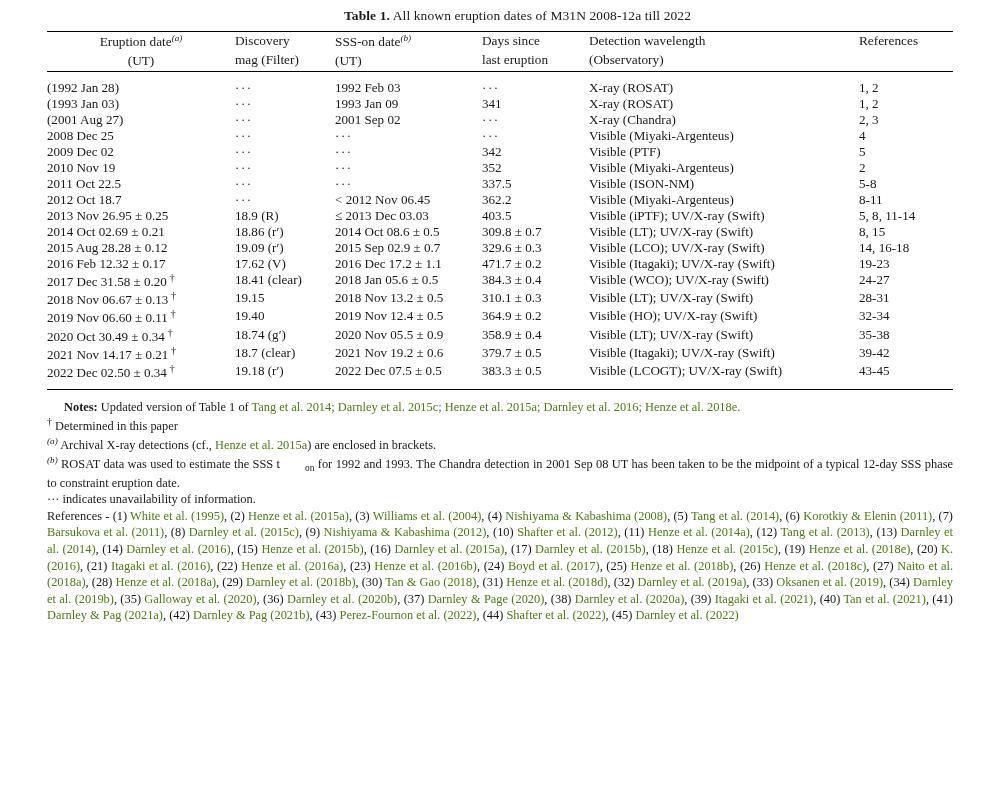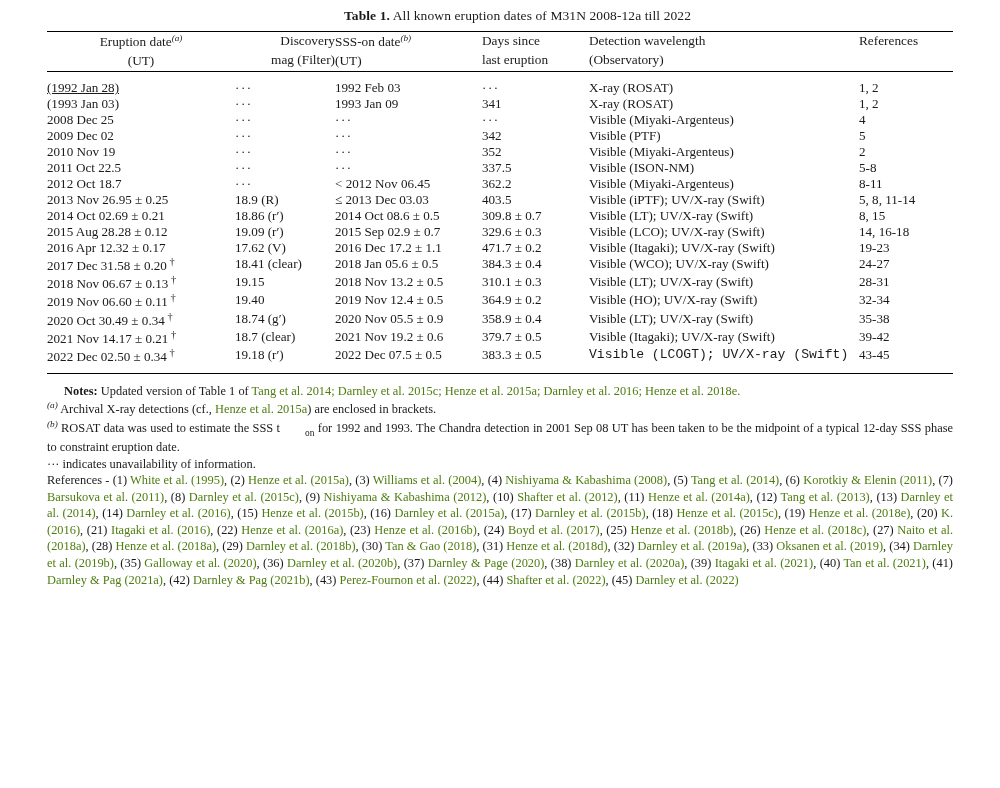--- a/index.html
+++ b/index.html
@@ -147,21 +147,21 @@
           <col class="c4">
           <col class="c5">
           <col class="c6">
       </colgroup>
       <thead>
         <tr class="rule-top" id="header-row">
             <td style="border-top: 1.6px solid rgb(0, 0, 0); text-align: center;">
               <div>Eruption date<sup class="note">(a)</sup></div>
               <div>(UT)</div>
             </td>
-            <td style="border-top: 1.6px solid rgb(0, 0, 0); text-align: right;">
+            <td style="border-top: 1.6px solid rgb(0, 0, 0);">
               <div>Discovery</div>
               <div>mag (Filter)</div>
             </td>
             <td style="border-top: 1.6px solid rgb(0, 0, 0); margin-left: 30px;">
               <div>SSS-on date<sup class="note">(b)</sup></div>
               <div>(UT)</div>
             </td>
             <td style="border-top: 1.6px solid rgb(0, 0, 0); margin-top: 36px;">
               <div>Days since</div>
               <div>last eruption</div>
@@ -171,34 +171,42 @@
               <div>(Observatory)</div>
             </td>
             <td style="border-top: 1.6px solid rgb(0, 0, 0);">
               <div>References</div>
               <div>&nbsp;</div>
             </td>
           </tr>
       </thead>
       <tbody id="table-body">
           <tr class="rule-mid">
-            <td style="border-top: 1.1px solid rgb(0, 0, 0); text-decoration: underline;">(1992 Jan 28)</td>
+            <td style="border-top: 1.1px solid rgb(0, 0, 0);">(1992 Jan 28)</td>
             <td style="border-top: 1.1px solid rgb(0, 0, 0);"><span class="dots">···</span></td>
             <td style="border-top: 1.1px solid rgb(0, 0, 0);">1992 Feb 03</td>
             <td style="border-top: 1.1px solid rgb(0, 0, 0);"><span class="dots">···</span></td>
             <td style="border-top: 1.1px solid rgb(0, 0, 0);">X-ray (ROSAT)</td>
             <td style="border-top: 1.1px solid rgb(0, 0, 0);">1, 2</td>
           </tr>
           <tr>
             <td>(1993 Jan 03)</td>
             <td><span class="dots">···</span></td>
             <td>1993 Jan 09</td>
             <td>341</td>
             <td>X-ray (ROSAT)</td>
             <td>1, 2</td>
+          </tr>
+          <tr>
+            <td>(2001 Aug 27)</td>
+            <td><span class="dots">···</span></td>
+            <td>2001 Sep 02</td>
+            <td><span class="dots">···</span></td>
+            <td>X-ray (Chandra)</td>
+            <td>2, 3</td>
           </tr>
           <tr>
             <td>2008 Dec 25</td>
             <td><span class="dots">···</span></td>
             <td><span class="dots">···</span></td>
             <td><span class="dots">···</span></td>
             <td>Visible (Miyaki-Argenteus)</td>
             <td>4</td>
           </tr>
           <tr>
@@ -251,21 +259,21 @@
           </tr>
           <tr>
             <td>2015 Aug 28.28 ± 0.12</td>
             <td>19.09 (r′)</td>
             <td>2015 Sep 02.9 ± 0.7</td>
             <td>329.6 ± 0.3</td>
             <td>Visible (LCO); UV/X-ray (Swift)</td>
             <td>14, 16-18</td>
           </tr>
           <tr>
-            <td>2016 Apr 12.32 ± 0.17</td>
+            <td>2016 Feb 12.32 ± 0.17</td>
             <td>17.62 (V)</td>
             <td>2016 Dec 17.2 ± 1.1</td>
             <td>471.7 ± 0.2</td>
             <td>Visible (Itagaki); UV/X-ray (Swift)</td>
             <td>19-23</td>
           </tr>
           <tr>
             <td>2017 Dec 31.58 ± 0.20<span class="dagger"> †</span></td>
             <td>18.41 (clear)</td>
             <td>2018 Jan 05.6 ± 0.5</td>
@@ -303,32 +311,36 @@
             <td>2021 Nov 19.2 ± 0.6</td>
             <td>379.7 ± 0.5</td>
             <td>Visible (Itagaki); UV/X-ray (Swift)</td>
             <td>39-42</td>
           </tr>
           <tr class="rule-bot">
             <td style="border-bottom: 1.6px solid rgb(0, 0, 0);">2022 Dec 02.50 ± 0.34<span class="dagger"> †</span></td>
             <td style="border-bottom: 1.6px solid rgb(0, 0, 0);">19.18 (r′)</td>
             <td style="border-bottom: 1.6px solid rgb(0, 0, 0);">2022 Dec 07.5 ± 0.5</td>
             <td style="border-bottom: 1.6px solid rgb(0, 0, 0);">383.3 ± 0.5</td>
-            <td style="border-bottom: 1.6px solid rgb(0, 0, 0); font-family: Liberation Mono, monospace;">Visible (LCOGT); UV/X-ray (Swift)</td>
+            <td style="border-bottom: 1.6px solid rgb(0, 0, 0);">Visible (LCOGT); UV/X-ray (Swift)</td>
             <td style="border-bottom: 1.6px solid rgb(0, 0, 0);">43-45</td>
           </tr>
         </tbody>
     </table>
   </div>
 
   <div class="notes">
     <p class="indent">
       <span class="bold">Notes:</span><span> Updated version of Table 1 of </span><span class="cite">Tang et al. 2014; Darnley et al. 2015c; Henze et al. 2015a; Darnley et al. 2016; Henze et al. 2018e.</span>
     </p>
     <p>
+      <span class="supdag">†</span>
+      <span>Determined in this paper</span>
+    </p>
+    <p>
       <span class="supmark">(a)</span>
       <span>Archival X-ray detections (cf., </span><span class="cite">Henze et al. 2015a</span><span>) are enclosed in brackets.</span>
     </p>
     <p>
       <span class="supmark">(b)</span>
       <span>ROSAT data was used to estimate the SSS t</span><span class="sub">on</span><span> for 1992 and 1993. The Chandra detection in 2001 Sep 08 UT has been taken to be the midpoint of a typical 12-day SSS phase to constraint eruption date.</span>
     </p>
     <p>··· indicates unavailability of information.</p>
     <p class="refs-block">
       <span>References - </span><span id="refs-inline"><span>(1) </span><span class="cite">White et al. (1995)</span>, <span>(2) </span><span class="cite">Henze et al. (2015a)</span>, <span>(3) </span><span class="cite">Williams et al. (2004)</span>, <span>(4) </span><span class="cite">Nishiyama &amp; Kabashima (2008)</span>, <span>(5) </span><span class="cite">Tang et al. (2014)</span>, <span>(6) </span><span class="cite">Korotkiy &amp; Elenin (2011)</span>, <span>(7) </span><span class="cite">Barsukova et al. (2011)</span>, <span>(8) </span><span class="cite">Darnley et al. (2015c)</span>, <span>(9) </span><span class="cite">Nishiyama &amp; Kabashima (2012)</span>, <span>(10) </span><span class="cite">Shafter et al. (2012)</span>, <span>(11) </span><span class="cite">Henze et al. (2014a)</span>, <span>(12) </span><span class="cite">Tang et al. (2013)</span>, <span>(13) </span><span class="cite">Darnley et al. (2014)</span>, <span>(14) </span><span class="cite">Darnley et al. (2016)</span>, <span>(15) </span><span class="cite">Henze et al. (2015b)</span>, <span>(16) </span><span class="cite">Darnley et al. (2015a)</span>, <span>(17) </span><span class="cite">Darnley et al. (2015b)</span>, <span>(18) </span><span class="cite">Henze et al. (2015c)</span>, <span>(19) </span><span class="cite">Henze et al. (2018e)</span>, <span>(20) </span><span class="cite">K. (2016)</span>, <span>(21) </span><span class="cite">Itagaki et al. (2016)</span>, <span>(22) </span><span class="cite">Henze et al. (2016a)</span>, <span>(23) </span><span class="cite">Henze et al. (2016b)</span>, <span>(24) </span><span class="cite">Boyd et al. (2017)</span>, <span>(25) </span><span class="cite">Henze et al. (2018b)</span>, <span>(26) </span><span class="cite">Henze et al. (2018c)</span>, <span>(27) </span><span class="cite">Naito et al. (2018a)</span>, <span>(28) </span><span class="cite">Henze et al. (2018a)</span>, <span>(29) </span><span class="cite">Darnley et al. (2018b)</span>, <span>(30) </span><span class="cite">Tan &amp; Gao (2018)</span>, <span>(31) </span><span class="cite">Henze et al. (2018d)</span>, <span>(32) </span><span class="cite">Darnley et al. (2019a)</span>, <span>(33) </span><span class="cite">Oksanen et al. (2019)</span>, <span>(34) </span><span class="cite">Darnley et al. (2019b)</span>, <span>(35) </span><span class="cite">Galloway et al. (2020)</span>, <span>(36) </span><span class="cite">Darnley et al. (2020b)</span>, <span>(37) </span><span class="cite">Darnley &amp; Page (2020)</span>, <span>(38) </span><span class="cite">Darnley et al. (2020a)</span>, <span>(39) </span><span class="cite">Itagaki et al. (2021)</span>, <span>(40) </span><span class="cite">Tan et al. (2021)</span>, <span>(41) </span><span class="cite">Darnley &amp; Pag (2021a)</span>, <span>(42) </span><span class="cite">Darnley &amp; Pag (2021b)</span>, <span>(43) </span><span class="cite">Perez-Fournon et al. (2022)</span>, <span>(44) </span><span class="cite">Shafter et al. (2022)</span>, <span>(45) </span><span class="cite">Darnley et al. (2022)</span></span>

